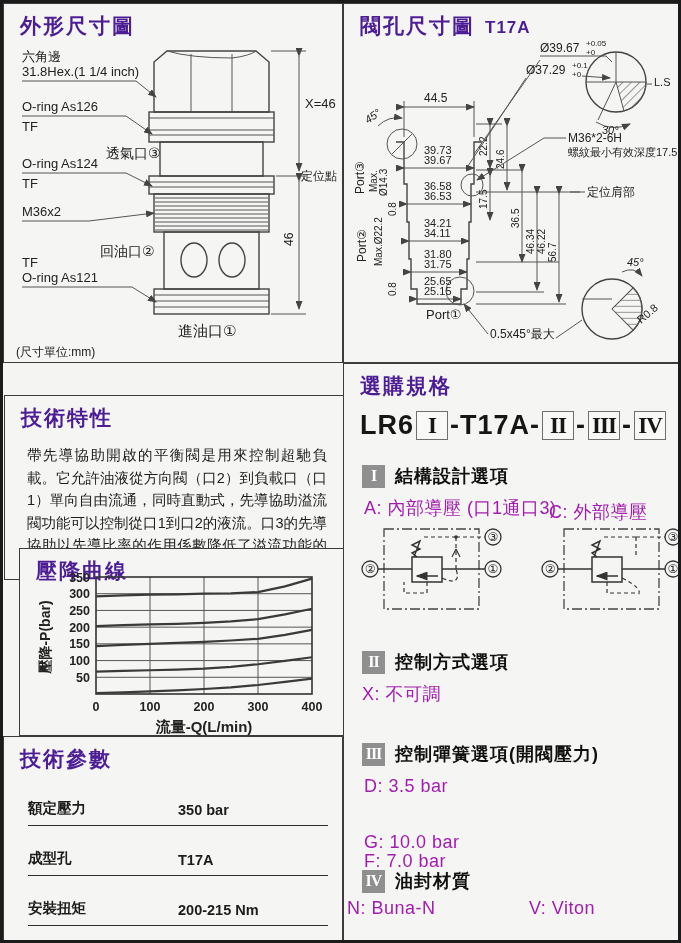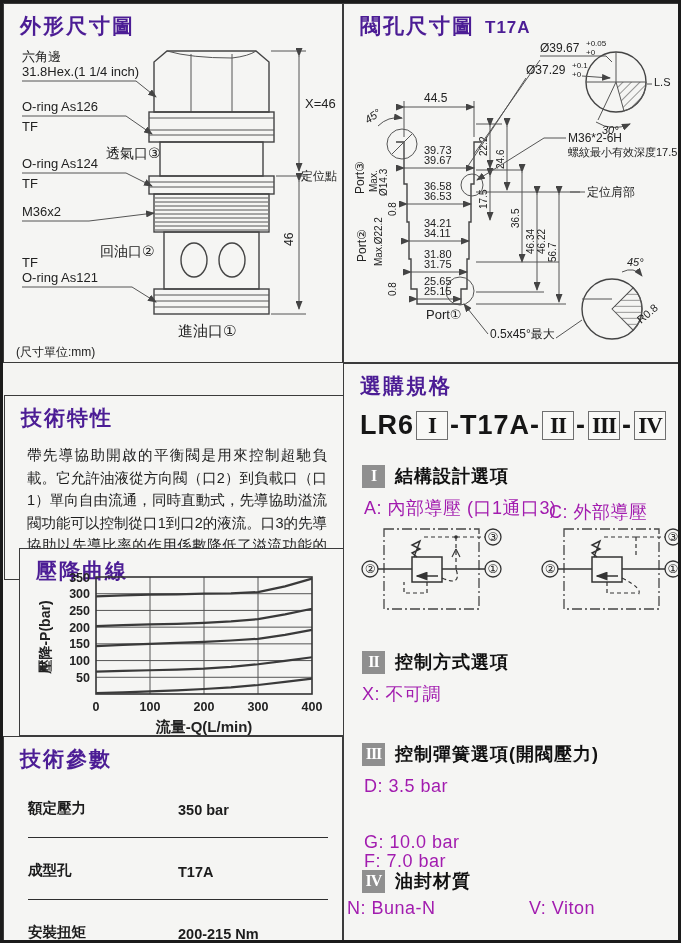--- a/index.html
+++ b/index.html
@@ -36,21 +36,21 @@
   
   .para{
     position:absolute;left:22px;top:48px;width:300px;
     font-size:14.5px;line-height:1.56;text-align:justify;color:#1d1d1d;
   }
   
   .params-rows{position:absolute;left:24px;top:52px;width:300px;}
   .p-row{
     display:flex;height:29px;align-items:flex-end;
     border-bottom:1.6px solid #2e2e2e;margin-bottom:13px;
-    font-size:14.5px;font-weight:bold;color:#1c1c1c;padding-bottom:19px;
+    font-size:14.5px;font-weight:bold;color:#1c1c1c;padding-bottom:7px;
   }
   .p-row .lab{width:150px;}
   .p-row .val{flex:1;}
   
   .model-code{
     position:absolute;left:16px;top:46px;display:flex;align-items:center;
     font-size:27px;font-weight:bold;color:#161616;letter-spacing:1px;
   }
   .code-box{
     display:inline-flex;align-items:center;justify-content:center;

